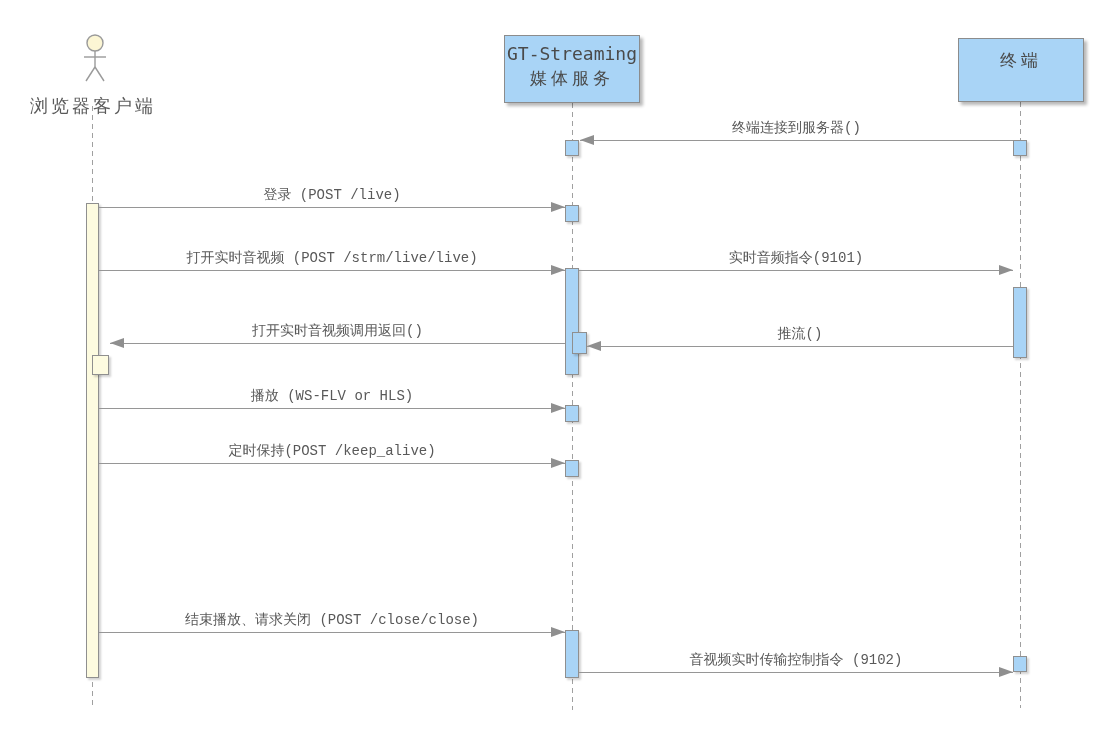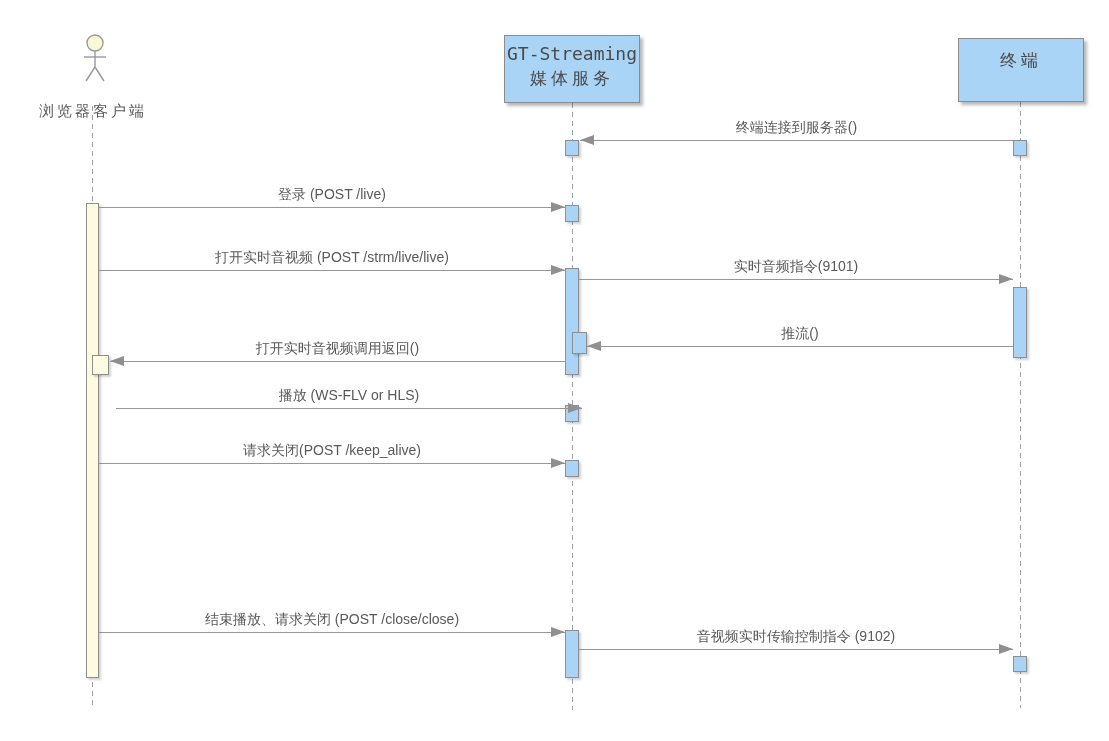--- a/index.html
+++ b/index.html
@@ -15,21 +15,21 @@
     position:absolute;width:1px;
     background:repeating-linear-gradient(to bottom,#a0a0a0 0 5px,transparent 5px 9px);
   }
   .ll-browser{left:92px;top:106px;height:600px;}
   .ll-gt{left:572px;top:103px;height:607px;}
   .ll-term{left:1020px;top:102px;height:606px;}
   
   .actor-wrap{position:absolute;left:20px;top:30px;width:146px;text-align:center;}
   .actor-wrap svg{display:block;margin:0 auto;}
   .actor-label{
-    margin-top:18px;font-size:15px;letter-spacing:3px;color:#5a5a5a;
+    margin-top:10px;font-size:18px;letter-spacing:3px;color:#5a5a5a;
     font-family:"DejaVu Serif","Liberation Serif",serif;white-space:nowrap;
   }
   .pbox{
     position:absolute;
     background:#a9d4f6;
     border:1px solid #8c8c8c;
     box-shadow:3px 3px 3px rgba(0,0,0,0.28);
     color:#4a4a4a;text-align:center;box-sizing:border-box;
   }
   .pbox-gt{left:504px;top:35px;width:136px;height:68px;padding-top:6px;}
@@ -55,35 +55,35 @@
   .a7{left:565px;top:405px;width:14px;height:17px;}
   .a8{left:565px;top:460px;width:14px;height:17px;}
   .a9{left:565px;top:630px;width:14px;height:48px;}
   .a10{left:1013px;top:656px;width:14px;height:16px;}
   
   .msg{position:absolute;height:1px;}
   .msg-line{position:absolute;left:0;right:0;top:0;border-top:1px solid #969696;}
   .msg-label{
     position:absolute;bottom:4px;left:0;width:100%;text-align:center;
     font-size:14px;color:#595959;white-space:nowrap;
-    font-family:Liberation Sans, sans-serif;
+    font-family:Liberation Mono, monospace;
   }
   .head{position:absolute;width:0;height:0;top:-5px;}
   .head-right{right:0;border-top:5px solid transparent;border-bottom:5px solid transparent;border-left:14px solid #8f8f8f;}
   .head-left{left:0;border-top:5px solid transparent;border-bottom:5px solid transparent;border-right:14px solid #8f8f8f;}
   .m1{left:580px;top:140px;width:433px;}
   .m2{left:99px;top:207px;width:466px;}
   .m3{left:99px;top:270px;width:466px;}
-  .m4{left:579px;top:279px;width:434px;}
+  .m4{left:579px;top:270px;width:434px;}
   .m5{left:587px;top:346px;width:426px;}
-  .m6{left:110px;top:361px;width:455px;}
-  .m7{left:116px;top:408px;width:466px;}
+  .m6{left:110px;top:343px;width:455px;}
+  .m7{left:99px;top:408px;width:466px;}
   .m8{left:99px;top:463px;width:466px;}
   .m9{left:99px;top:632px;width:466px;}
-  .m10{left:579px;top:649px;width:434px;}
+  .m10{left:579px;top:672px;width:434px;}
 </style>
 </head>
 <body>
 
 <div class="stage">
 
   <div class="lifeline ll-browser"></div>
   <div class="lifeline ll-gt"></div>
   <div class="lifeline ll-term"></div>
 
@@ -157,21 +157,21 @@
     <div class="head head-left"></div>
   </div>
 
   <div class="msg m7">
     <div class="msg-label">播放 (WS-FLV or HLS)</div>
     <div class="msg-line"></div>
     <div class="head head-right"></div>
   </div>
 
   <div class="msg m8">
-    <div class="msg-label">请求关闭(POST /keep_alive)</div>
+    <div class="msg-label">定时保持(POST /keep_alive)</div>
     <div class="msg-line"></div>
     <div class="head head-right"></div>
   </div>
 
   <div class="msg m9">
     <div class="msg-label">结束播放、请求关闭 (POST /close/close)</div>
     <div class="msg-line"></div>
     <div class="head head-right"></div>
   </div>
 

